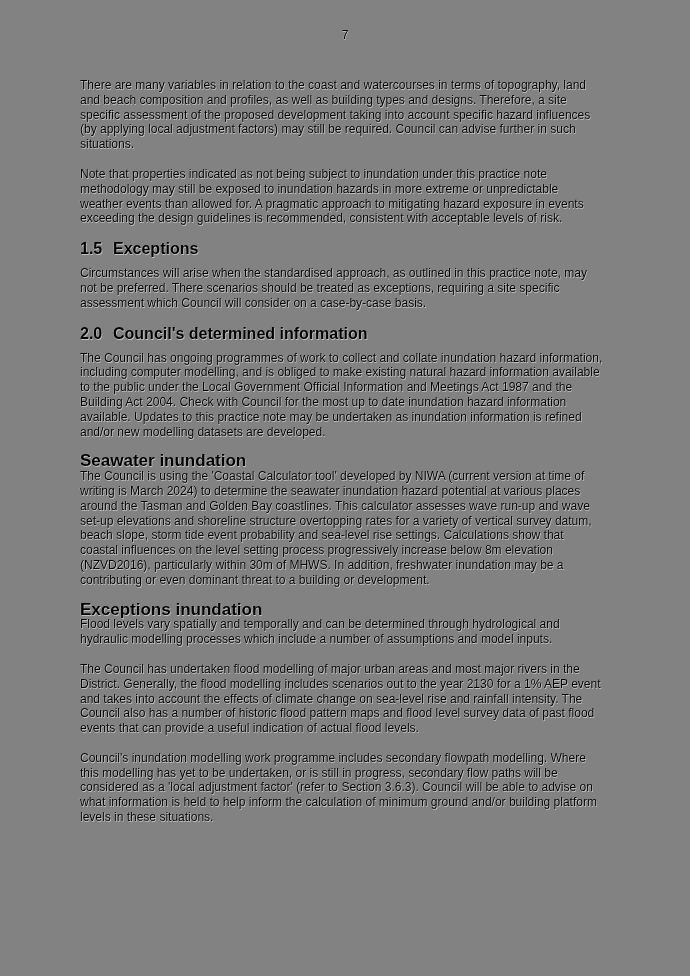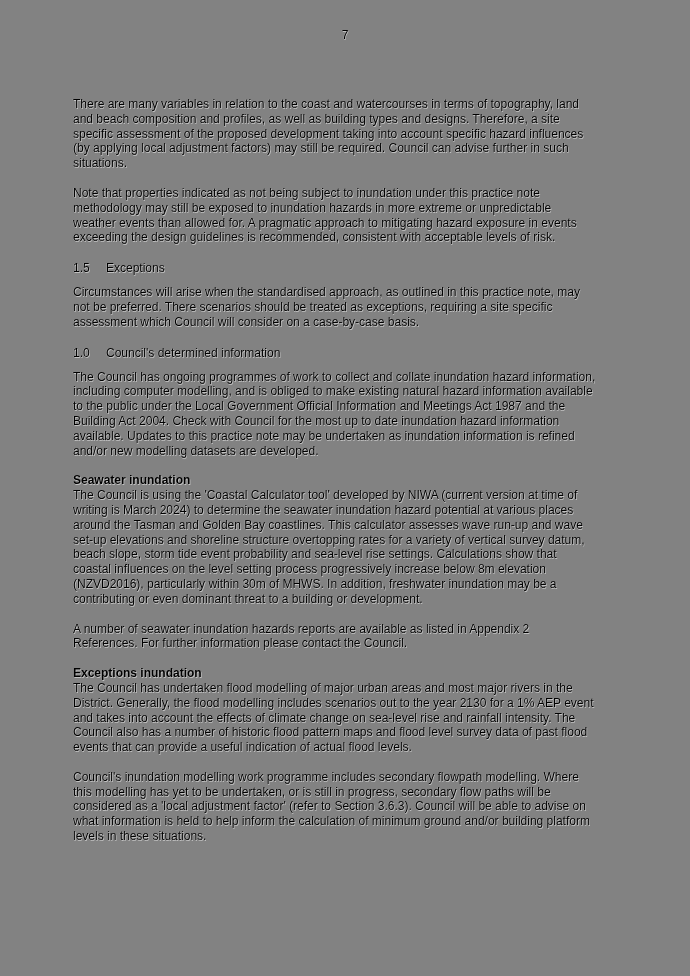--- a/index.html
+++ b/index.html
@@ -23,42 +23,41 @@
     position: absolute;
     top: 28px;
     left: 0;
     width: 100%;
     text-align: center;
     font-size: 12px;
     line-height: 14px;
   }
   .content {
     position: absolute;
-    left: 73px;
+    left: 80px;
     top: 78px;
     width: 524px;
     font-size: 12px;
     line-height: 14.8px;
-    margin-top: 19px;
   }
   .content p {
     margin: 0 0 15px 0;
   }
   h2.section-heading {
-    font-size: 12px;
+    font-size: 16px;
     line-height: 16px;
-    font-weight: normal;
+    font-weight: bold;
     margin: 2px 0 9px 0;
   }
   h2.section-heading .hnum {
     display: inline-block;
     width: 33px;
   }
   h3.subheading {
-    font-size: 12px;
+    font-size: 17px;
     line-height: 14.8px;
     font-weight: bold;
     margin: 0;
   }
 </style>
 </head>
 <body>
 
 <div class="page">
 
@@ -70,32 +69,32 @@
 
     <p class="txt">Note that properties indicated as not being subject to inundation under this practice note methodology may still be exposed to inundation hazards in more extreme or unpredictable weather events than allowed for. A pragmatic approach to mitigating hazard exposure in events exceeding the design guidelines is recommended, consistent with acceptable levels of risk.</p>
 
     <h2 class="section-heading txt">
       <span class="hnum">1.5</span><span>Exceptions</span>
     </h2>
 
     <p class="txt">Circumstances will arise when the standardised approach, as outlined in this practice note, may not be preferred. There scenarios should be treated as exceptions, requiring a site specific assessment which Council will consider on a case-by-case basis.</p>
 
     <h2 class="section-heading txt">
-      <span class="hnum">1.0</span><span>Council's determined information</span>
+      <span class="hnum">2.0</span><span>Council's determined information</span>
     </h2>
 
     <p class="txt">The Council has ongoing programmes of work to collect and collate inundation hazard information, including computer modelling, and is obliged to make existing natural hazard information available to the public under the Local Government Official Information and Meetings Act 1987 and the Building Act 2004. Check with Council for the most up to date inundation hazard information available. Updates to this practice note may be undertaken as inundation information is refined and/or new modelling datasets are developed.</p>
 
     <h3 class="subheading txt">Seawater inundation</h3>
 
     <p class="txt">The Council is using the 'Coastal Calculator tool' developed by NIWA (current version at time of writing is March 2024) to determine the seawater inundation hazard potential at various places around the Tasman and Golden Bay coastlines. This calculator assesses wave run-up and wave set-up elevations and shoreline structure overtopping rates for a variety of vertical survey datum, beach slope, storm tide event probability and sea-level rise settings. Calculations show that coastal influences on the level setting process progressively increase below 8m elevation (NZVD2016), particularly within 30m of MHWS. In addition, freshwater inundation may be a contributing or even dominant threat to a building or development.</p>
 
-    <p class="txt">A number of seawater inundation hazards reports are available as listed in Appendix 2 References. For further information please contact the Council.</p>
 
     <h3 class="subheading txt">Exceptions inundation</h3>
 
+    <p class="txt">Flood levels vary spatially and temporally and can be determined through hydrological and hydraulic modelling processes which include a number of assumptions and model inputs.</p>
 
     <p class="txt">The Council has undertaken flood modelling of major urban areas and most major rivers in the District. Generally, the flood modelling includes scenarios out to the year 2130 for a 1% AEP event and takes into account the effects of climate change on sea-level rise and rainfall intensity. The Council also has a number of historic flood pattern maps and flood level survey data of past flood events that can provide a useful indication of actual flood levels.</p>
 
     <p class="txt">Council's inundation modelling work programme includes secondary flowpath modelling. Where this modelling has yet to be undertaken, or is still in progress, secondary flow paths will be considered as a 'local adjustment factor' (refer to Section 3.6.3). Council will be able to advise on what information is held to help inform the calculation of minimum ground and/or building platform levels in these situations.</p>
 
   </div>
 </div>
 
 </body></html>

